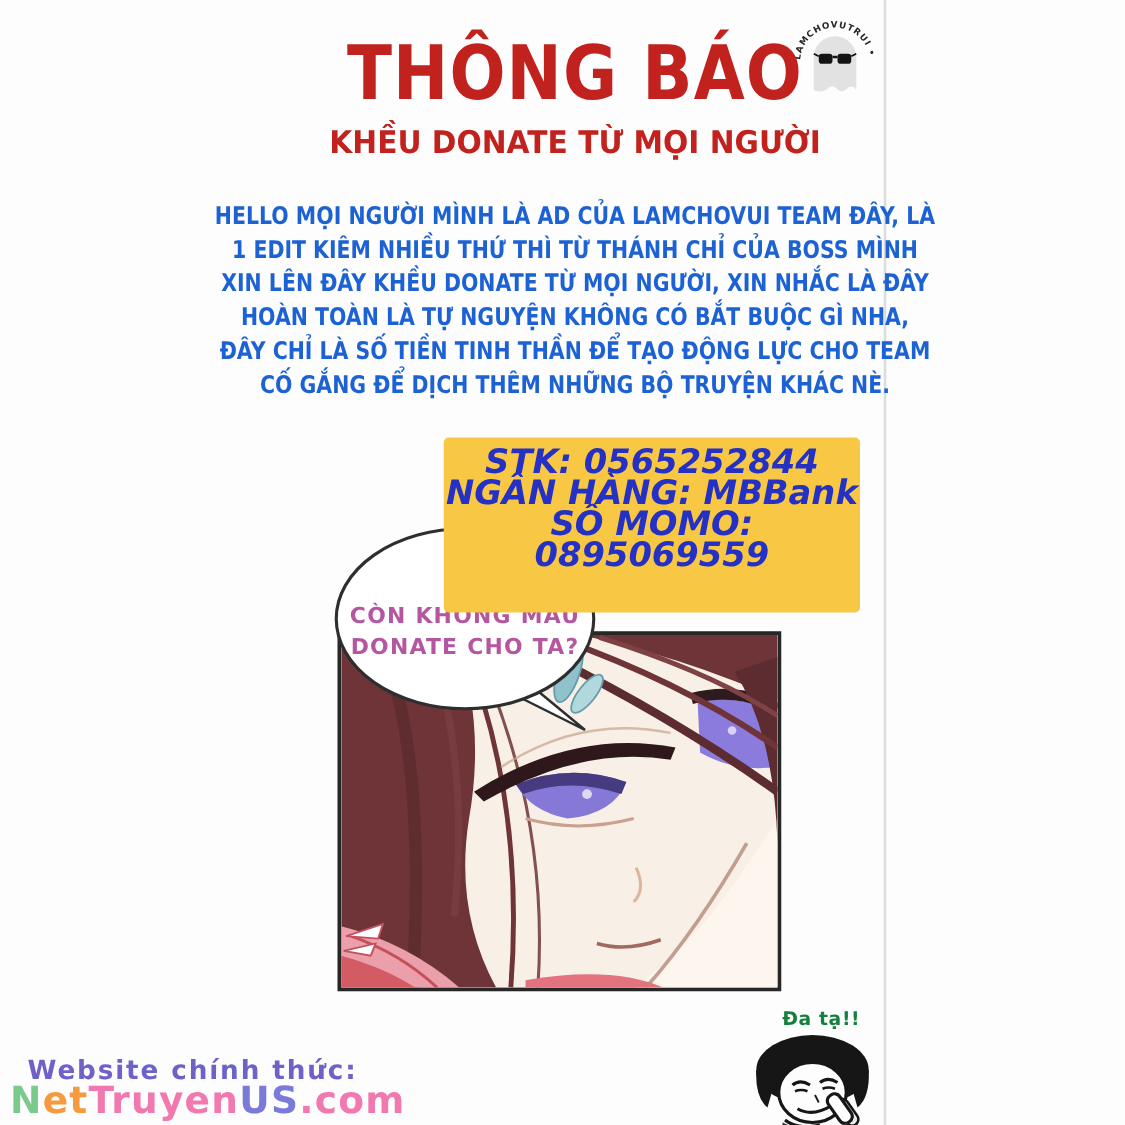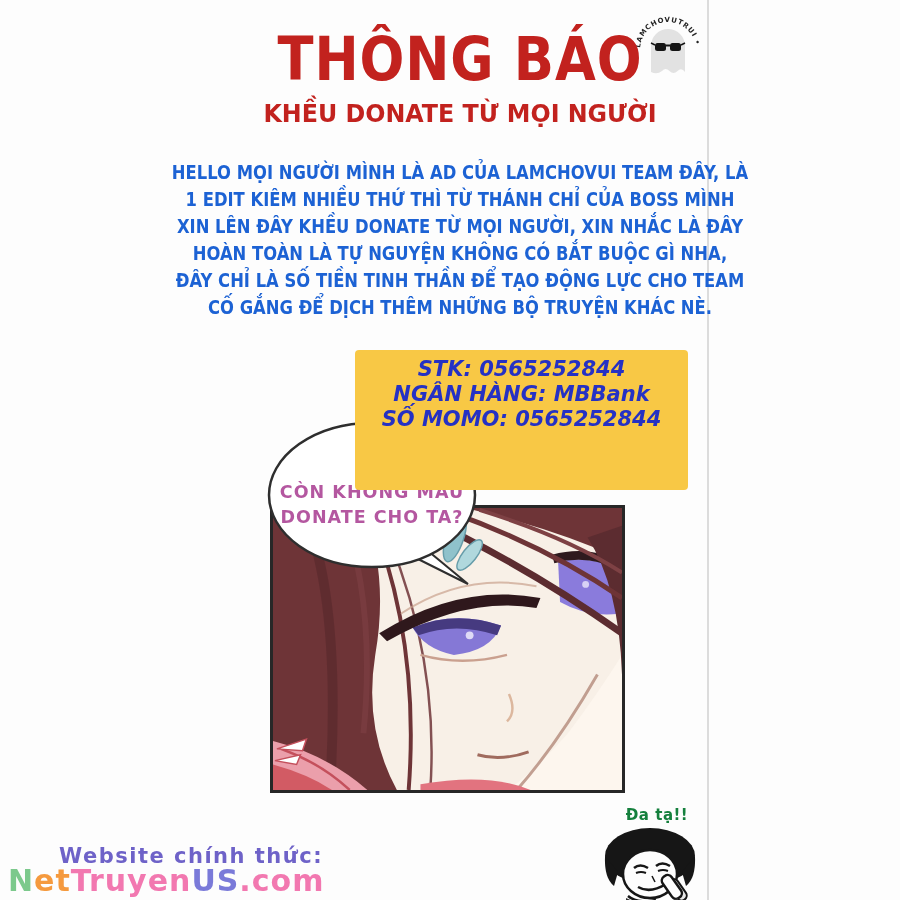--- a/index.html
+++ b/index.html
@@ -17,21 +17,21 @@
   .subtitle{position:absolute;left:110px;top:99px;width:700px;text-align:center;
          font-size:25px;font-weight:bold;transform:scaleX(.95);
          font-family:"DejaVu Sans",sans-serif;}
 
   .announce{position:absolute;left:110px;top:159px;width:700px;text-align:center;
          font-size:19.5px;font-weight:bold;line-height:27px;transform:scaleX(.84);
          font-family:"DejaVu Sans",sans-serif;}
 
   .donate-box{position:absolute;left:355px;top:350px;width:333px;height:140px;
          border-radius:4px;z-index:4;text-align:center;box-sizing:border-box;
-         padding-top:7px;font-style:italic;font-weight:bold;font-size:21px;
+         padding-top:7px;font-style:italic;font-weight:bold;font-size:27px;
          line-height:25px;font-family:"DejaVu Sans",sans-serif;}
 
   .bubble{position:absolute;left:258px;top:408px;width:235px;height:190px;z-index:3;}
   .bubble text{font-family:"DejaVu Sans",sans-serif;font-weight:bold;font-size:17.5px;
          letter-spacing:1px;text-anchor:middle;}
 
   .panel{position:absolute;left:270px;top:505px;width:355px;height:288px;z-index:2;
          border:3px solid #272727;box-sizing:border-box;background:#f8f0e7;}
   .panel svg{display:block;width:100%;height:100%;}
 
@@ -76,21 +76,21 @@
     <div>1 EDIT KIÊM NHIỀU THỨ THÌ TỪ THÁNH CHỈ CỦA BOSS MÌNH</div>
     <div>XIN LÊN ĐÂY KHỀU DONATE TỪ MỌI NGƯỜI, XIN NHẮC LÀ ĐÂY</div>
     <div>HOÀN TOÀN LÀ TỰ NGUYỆN KHÔNG CÓ BẮT BUỘC GÌ NHA,</div>
     <div>ĐÂY CHỈ LÀ SỐ TIỀN TINH THẦN ĐỂ TẠO ĐỘNG LỰC CHO TEAM</div>
     <div>CỐ GẮNG ĐỂ DỊCH THÊM NHỮNG BỘ TRUYỆN KHÁC NÈ.</div>
   </div>
 
   <div class="donate-box" style="color: rgb(37, 49, 196); fill: rgb(37, 49, 196); background-color: rgb(248, 200, 69);">
     <div>STK: 0565252844</div>
     <div>NGÂN HÀNG: MBBank</div>
-    <div>SỐ MOMO: 0565252844</div>
+    <div>SỐ MOMO: 0895069559</div>
   </div>
 
   <div class="panel">
     <svg viewBox="0 0 355 288" preserveAspectRatio="none">
       <rect width="355" height="288" fill="#f8f0e7"></rect>
       <path d="M355 150 Q330 190 300 230 Q272 262 240 288 L355 288 Z" fill="#fdf6ee"></path>
 
       <path d="M290 55 Q320 48 352 62 L352 108 Q320 112 292 96 Z" fill="#8a7bdc"></path>
       <path d="M285 52 Q322 42 355 60" stroke="#2f1a1e" stroke-width="9" fill="none"></path>
       <circle cx="318" cy="78" r="3.5" fill="#d8d2f5"></circle>
@@ -156,18 +156,18 @@
     <g transform="rotate(-35 80 66)">
         <rect x="76" y="52" width="10" height="24" rx="5" fill="#e8e8e8" stroke="#161616" stroke-width="2"></rect>
       </g>
     <g transform="rotate(-35 74 62)">
         <rect x="69" y="48" width="11" height="26" rx="5" fill="#fdfdfd" stroke="#161616" stroke-width="2.5"></rect>
       </g>
     <path d="M30 70 Q40 78 58 74" stroke="#161616" stroke-width="2.5" fill="none"></path>
     <path d="M28 72 Q52 84 80 72 L80 80 L28 80 Z" fill="#333333"></path>
   </svg>
 
-  <div class="wm1" style="color: rgb(110, 98, 200); fill: rgb(110, 98, 200); margin-left: 37px;">Website chính thức:</div>
+  <div class="wm1" style="color: rgb(110, 98, 200); fill: rgb(110, 98, 200);">Website chính thức:</div>
   <div class="wm2">
     <span style="color: rgb(124, 201, 140); fill: rgb(124, 201, 140);">N</span><span style="color: rgb(245, 154, 62); fill: rgb(245, 154, 62);">et</span><span style="color: rgb(242, 120, 176); fill: rgb(242, 120, 176);">Truyen</span><span style="color: rgb(122, 122, 217); fill: rgb(122, 122, 217);">US</span><span style="color: rgb(242, 120, 176); fill: rgb(242, 120, 176);">.com</span>
   </div>
 
 </div>
 
 </body></html>

